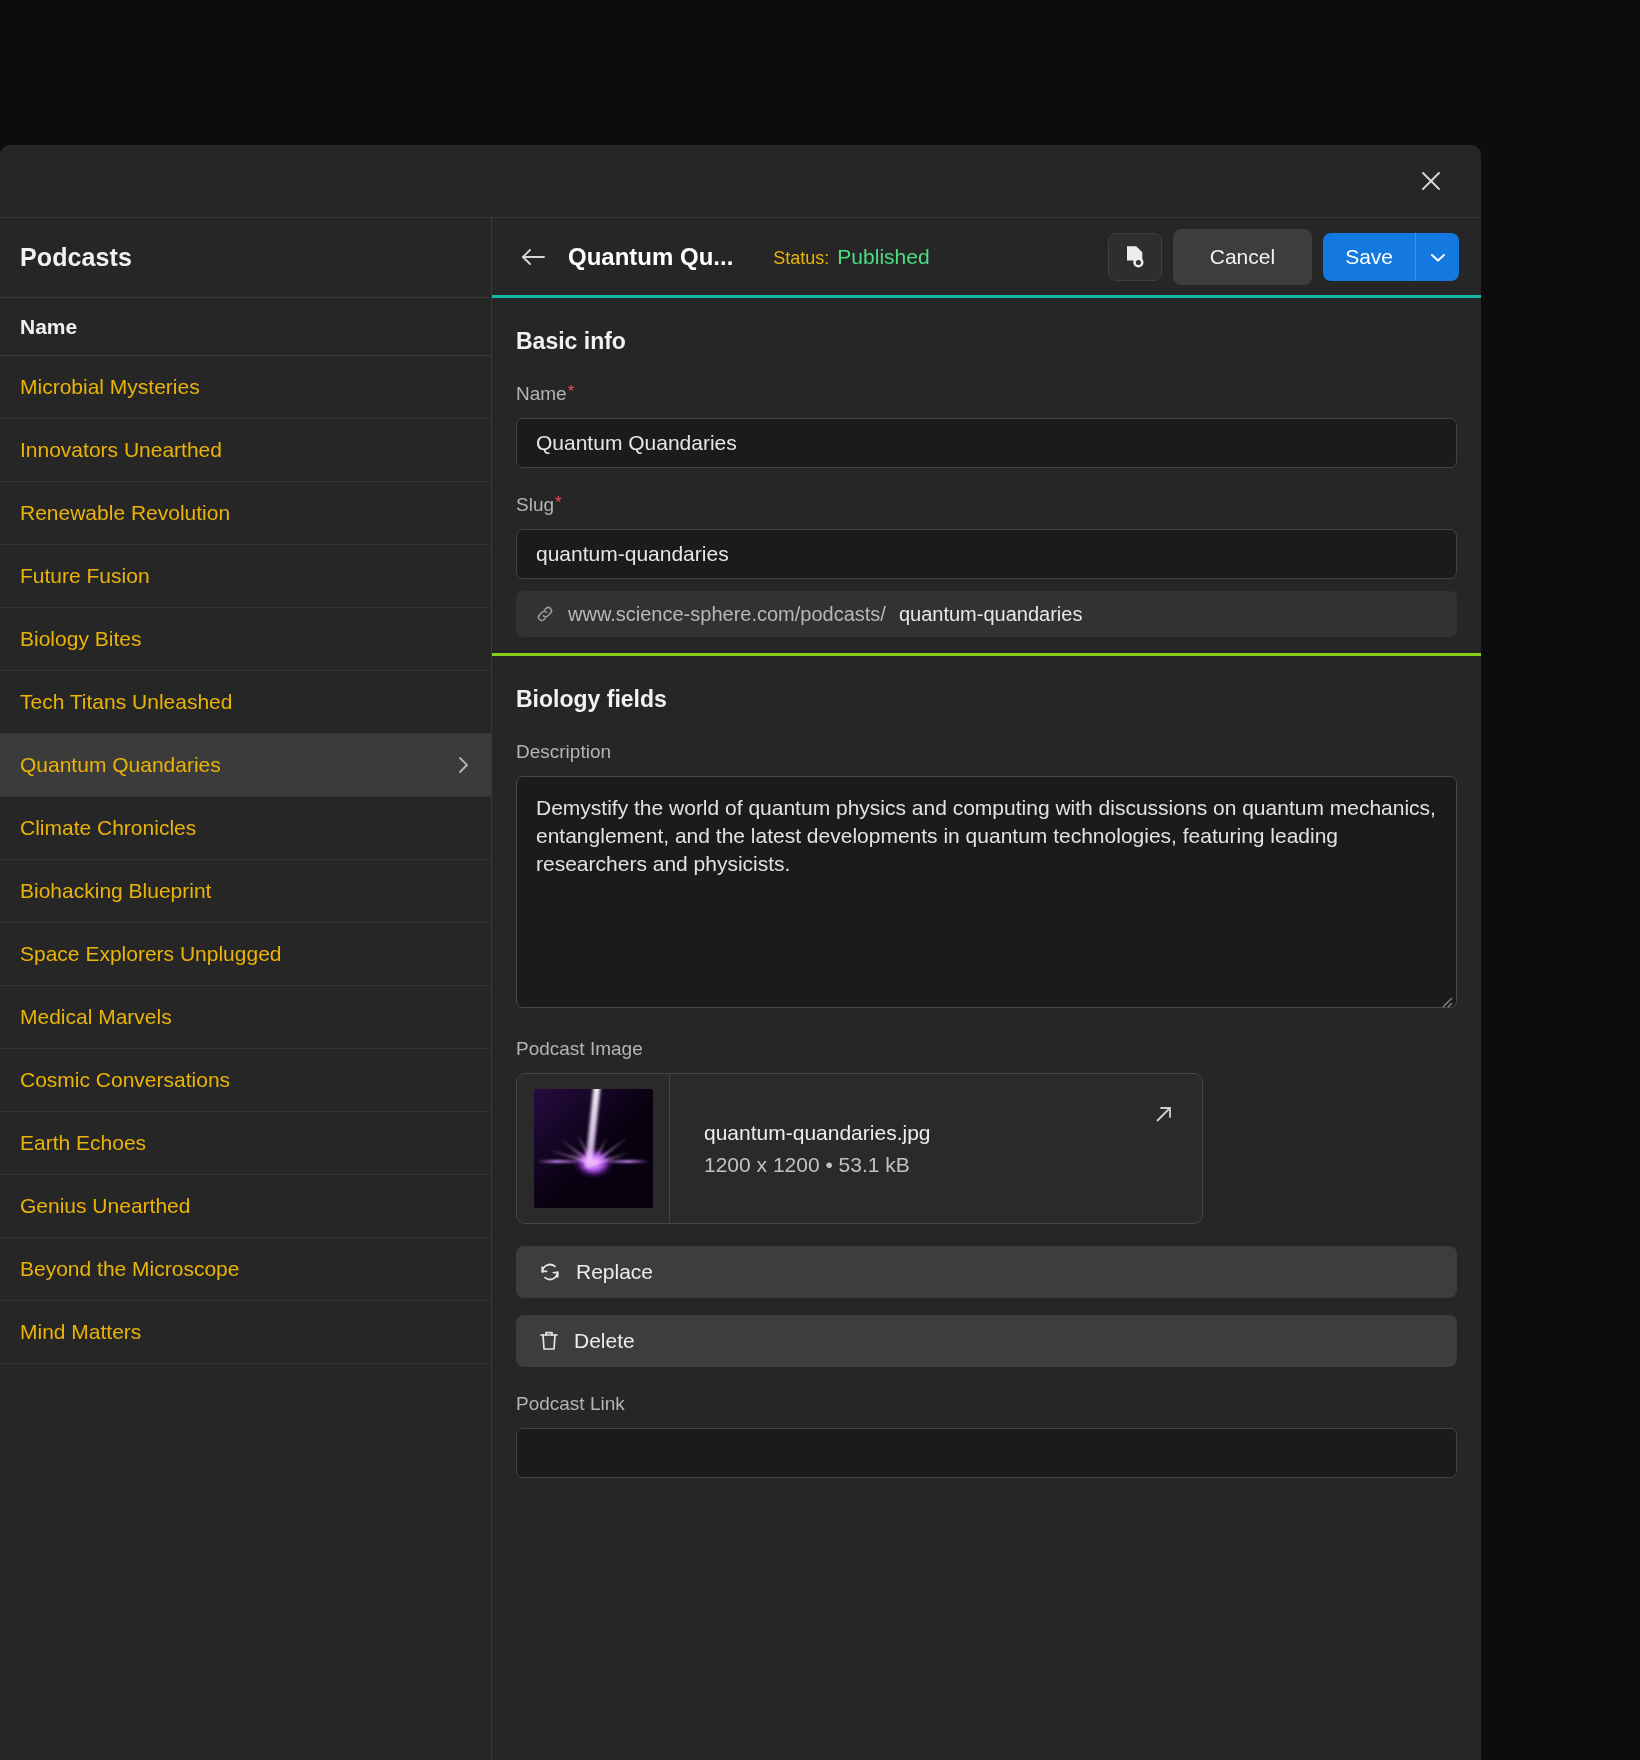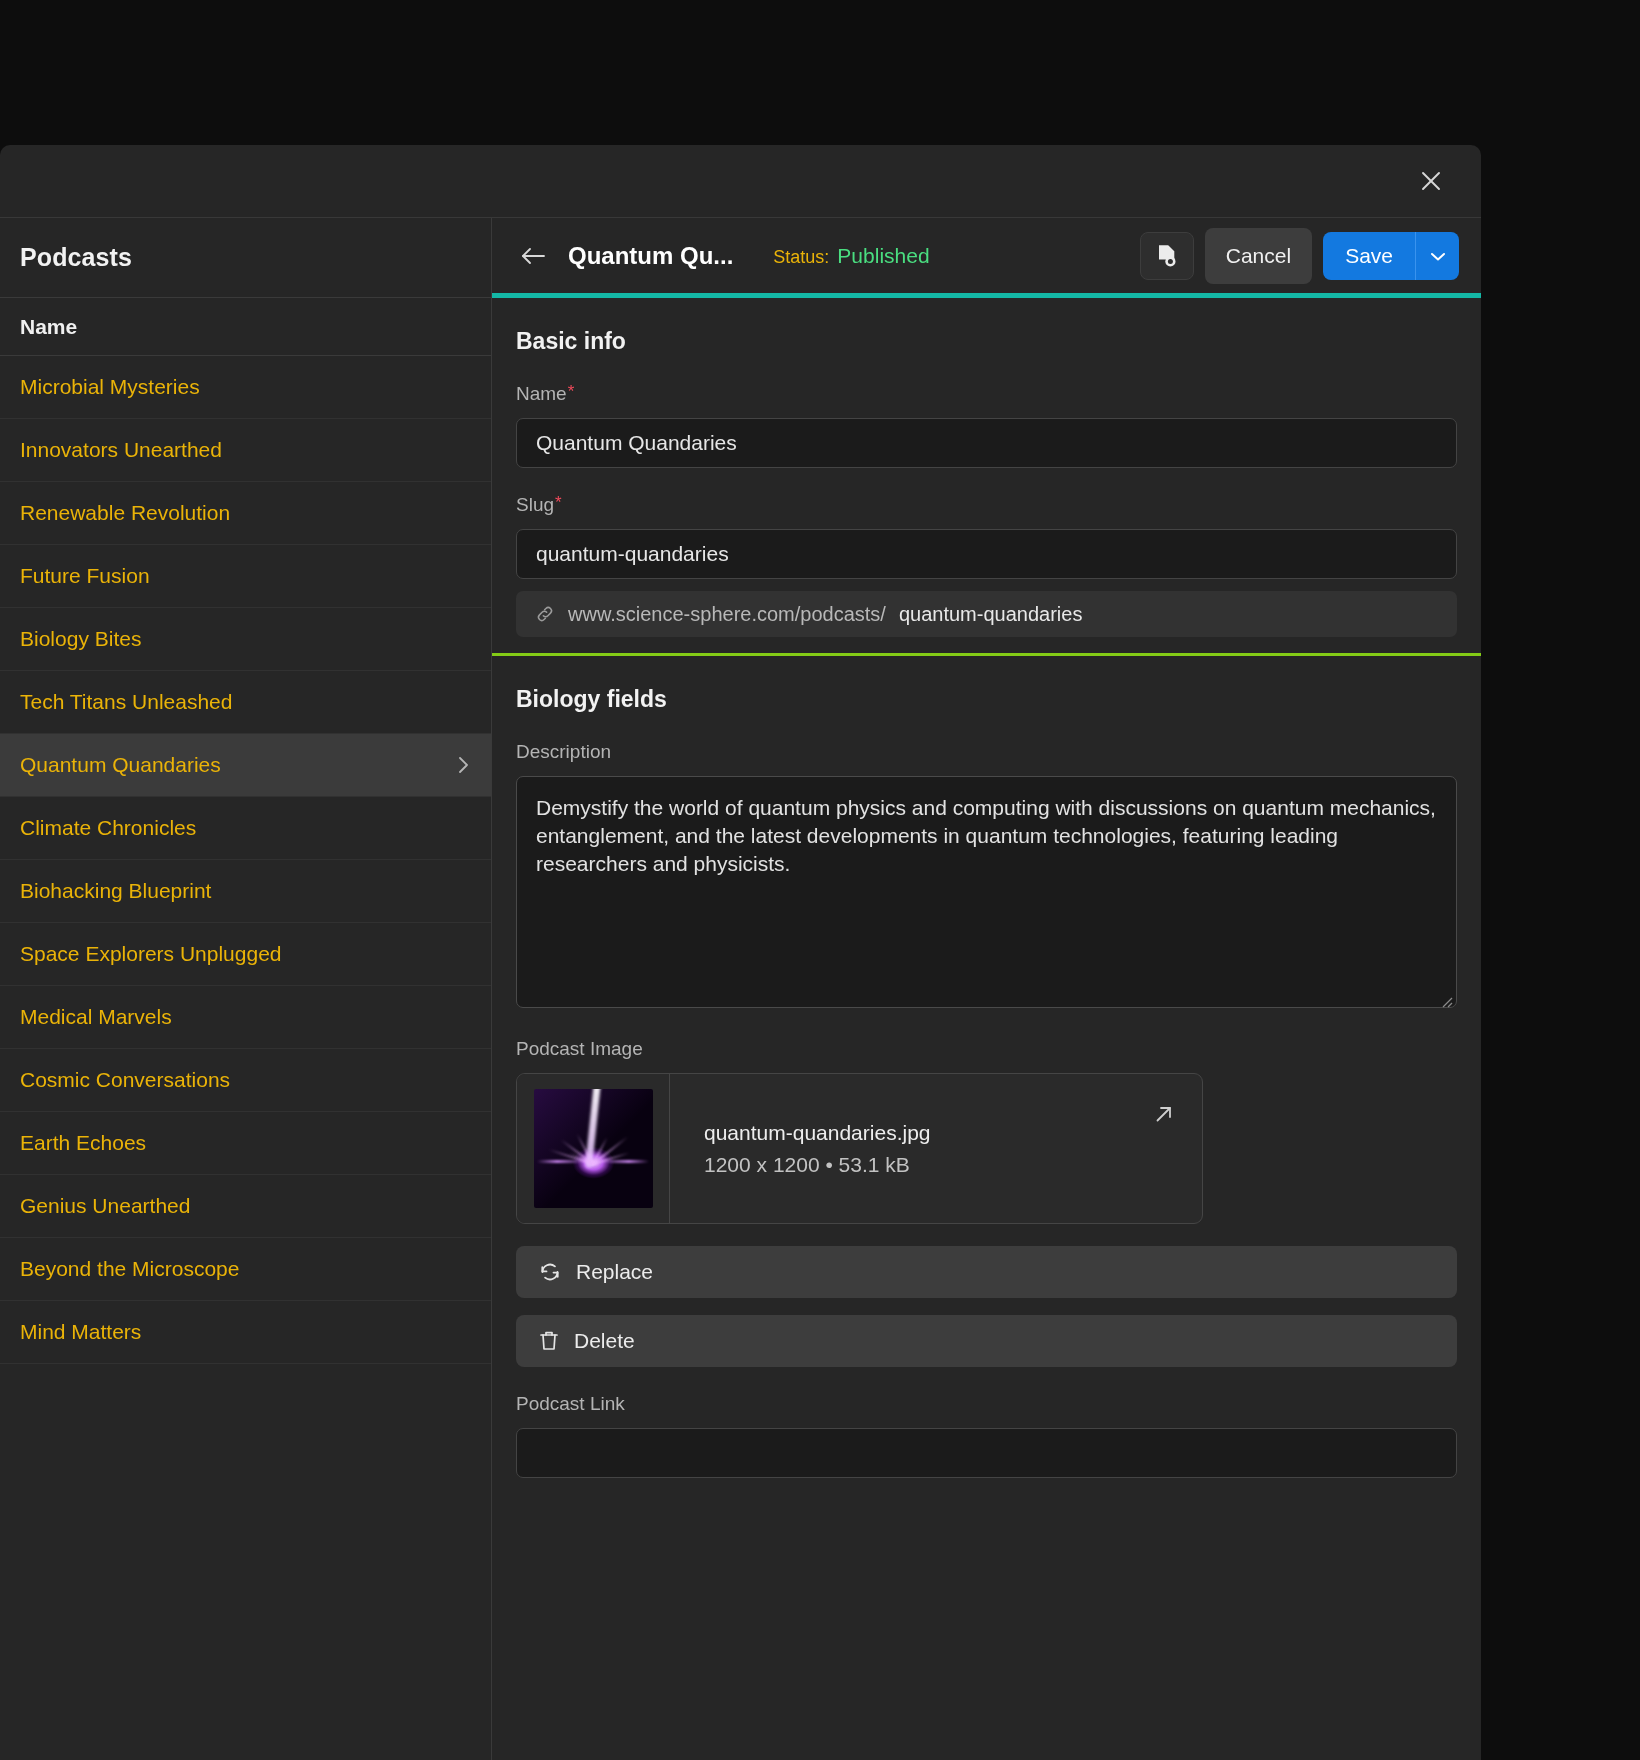--- a/index.html
+++ b/index.html
@@ -123,21 +123,21 @@
     min-width: 0;
   }
 
   .detail-header {
     height: 80px;
     flex: 0 0 80px;
     display: flex;
     align-items: center;
     gap: 18px;
     padding: 0 22px 0 24px;
-    border-bottom: 5px solid #14b8a6;
+    border-bottom: 3px solid #14b8a6;
     justify-content: space-between;
   }
 
   .back-btn {
     width: 34px; height: 34px;
     display: flex; align-items: center; justify-content: center;
     cursor: pointer; color: #d8d8d8;
   }
 
   .detail-title {
@@ -168,21 +168,21 @@
     width: 54px; height: 48px;
     background: #2e2e2e;
     border: 1px solid #3d3d3d;
     border-radius: 8px;
     display: flex; align-items: center; justify-content: center;
     cursor: pointer;
   }
 
   .cancel-btn {
     height: 56px;
-    padding: 0 21px;
+    padding: 0 37px;
     background: #3d3d3d;
     border: none;
     border-radius: 8px;
     color: #f0f0f0;
     font-size: 21px;
     font-family: inherit;
     cursor: pointer;
     display: flex; align-items: center;
   }
 

